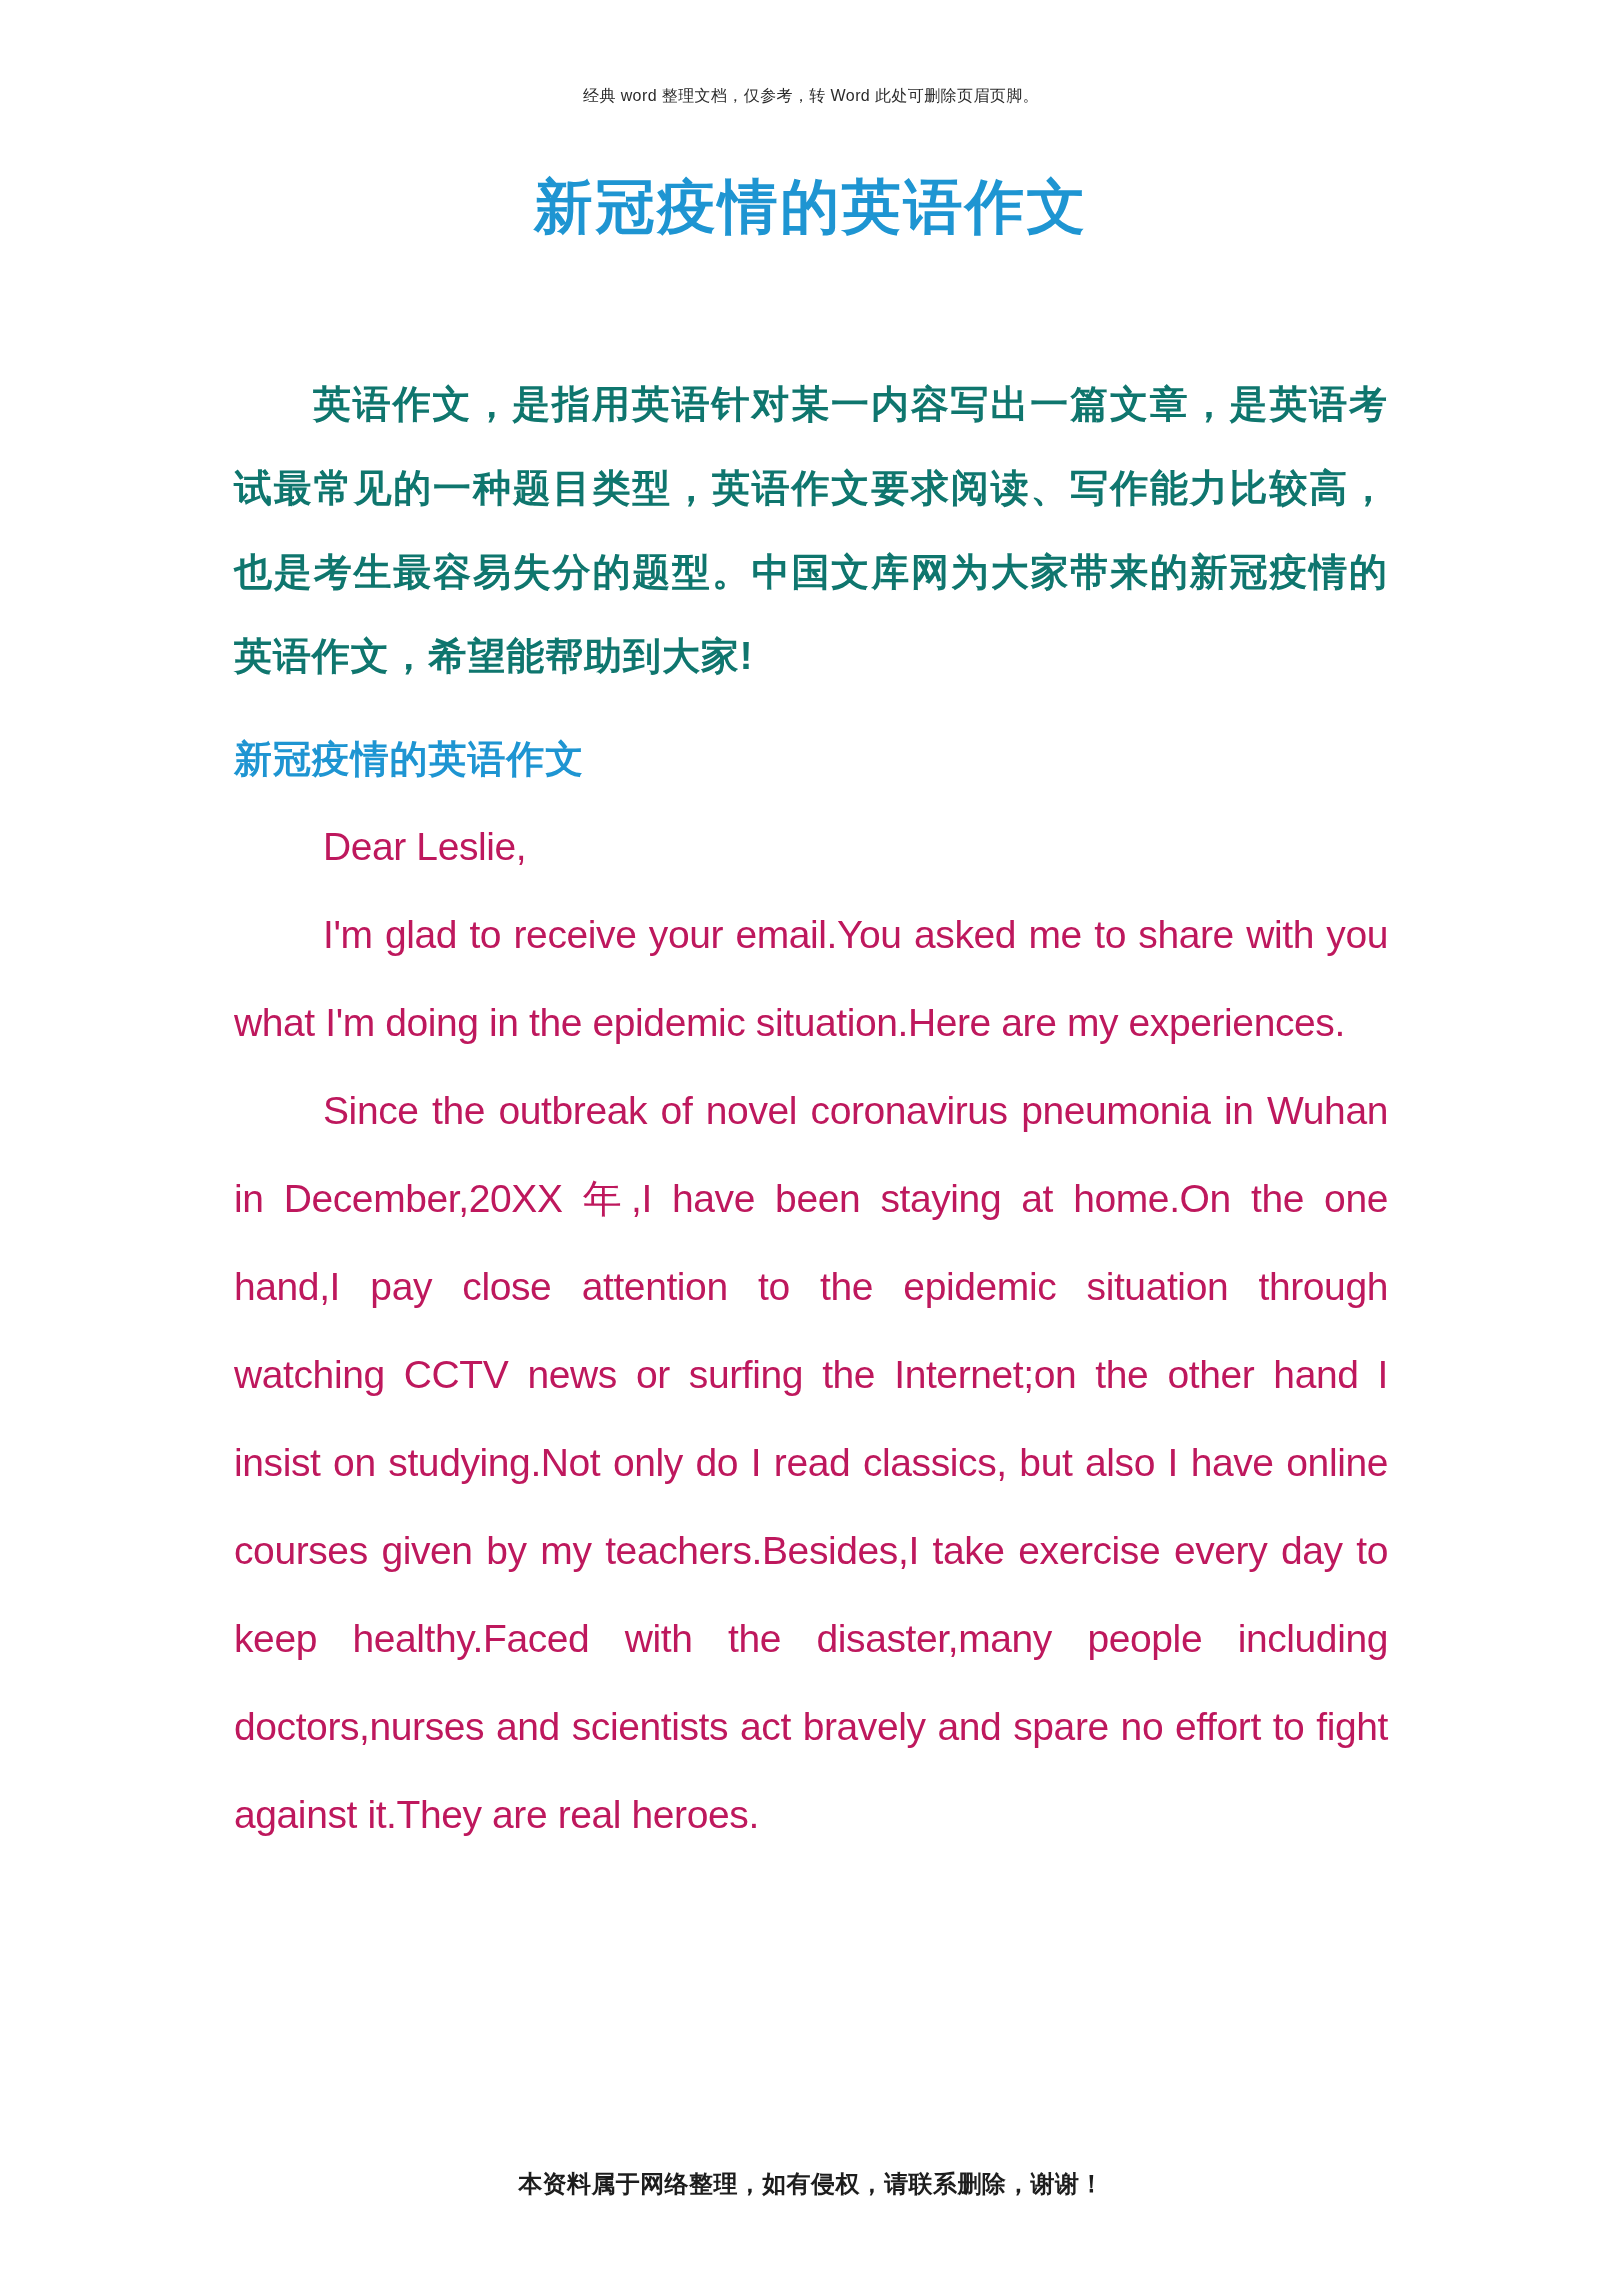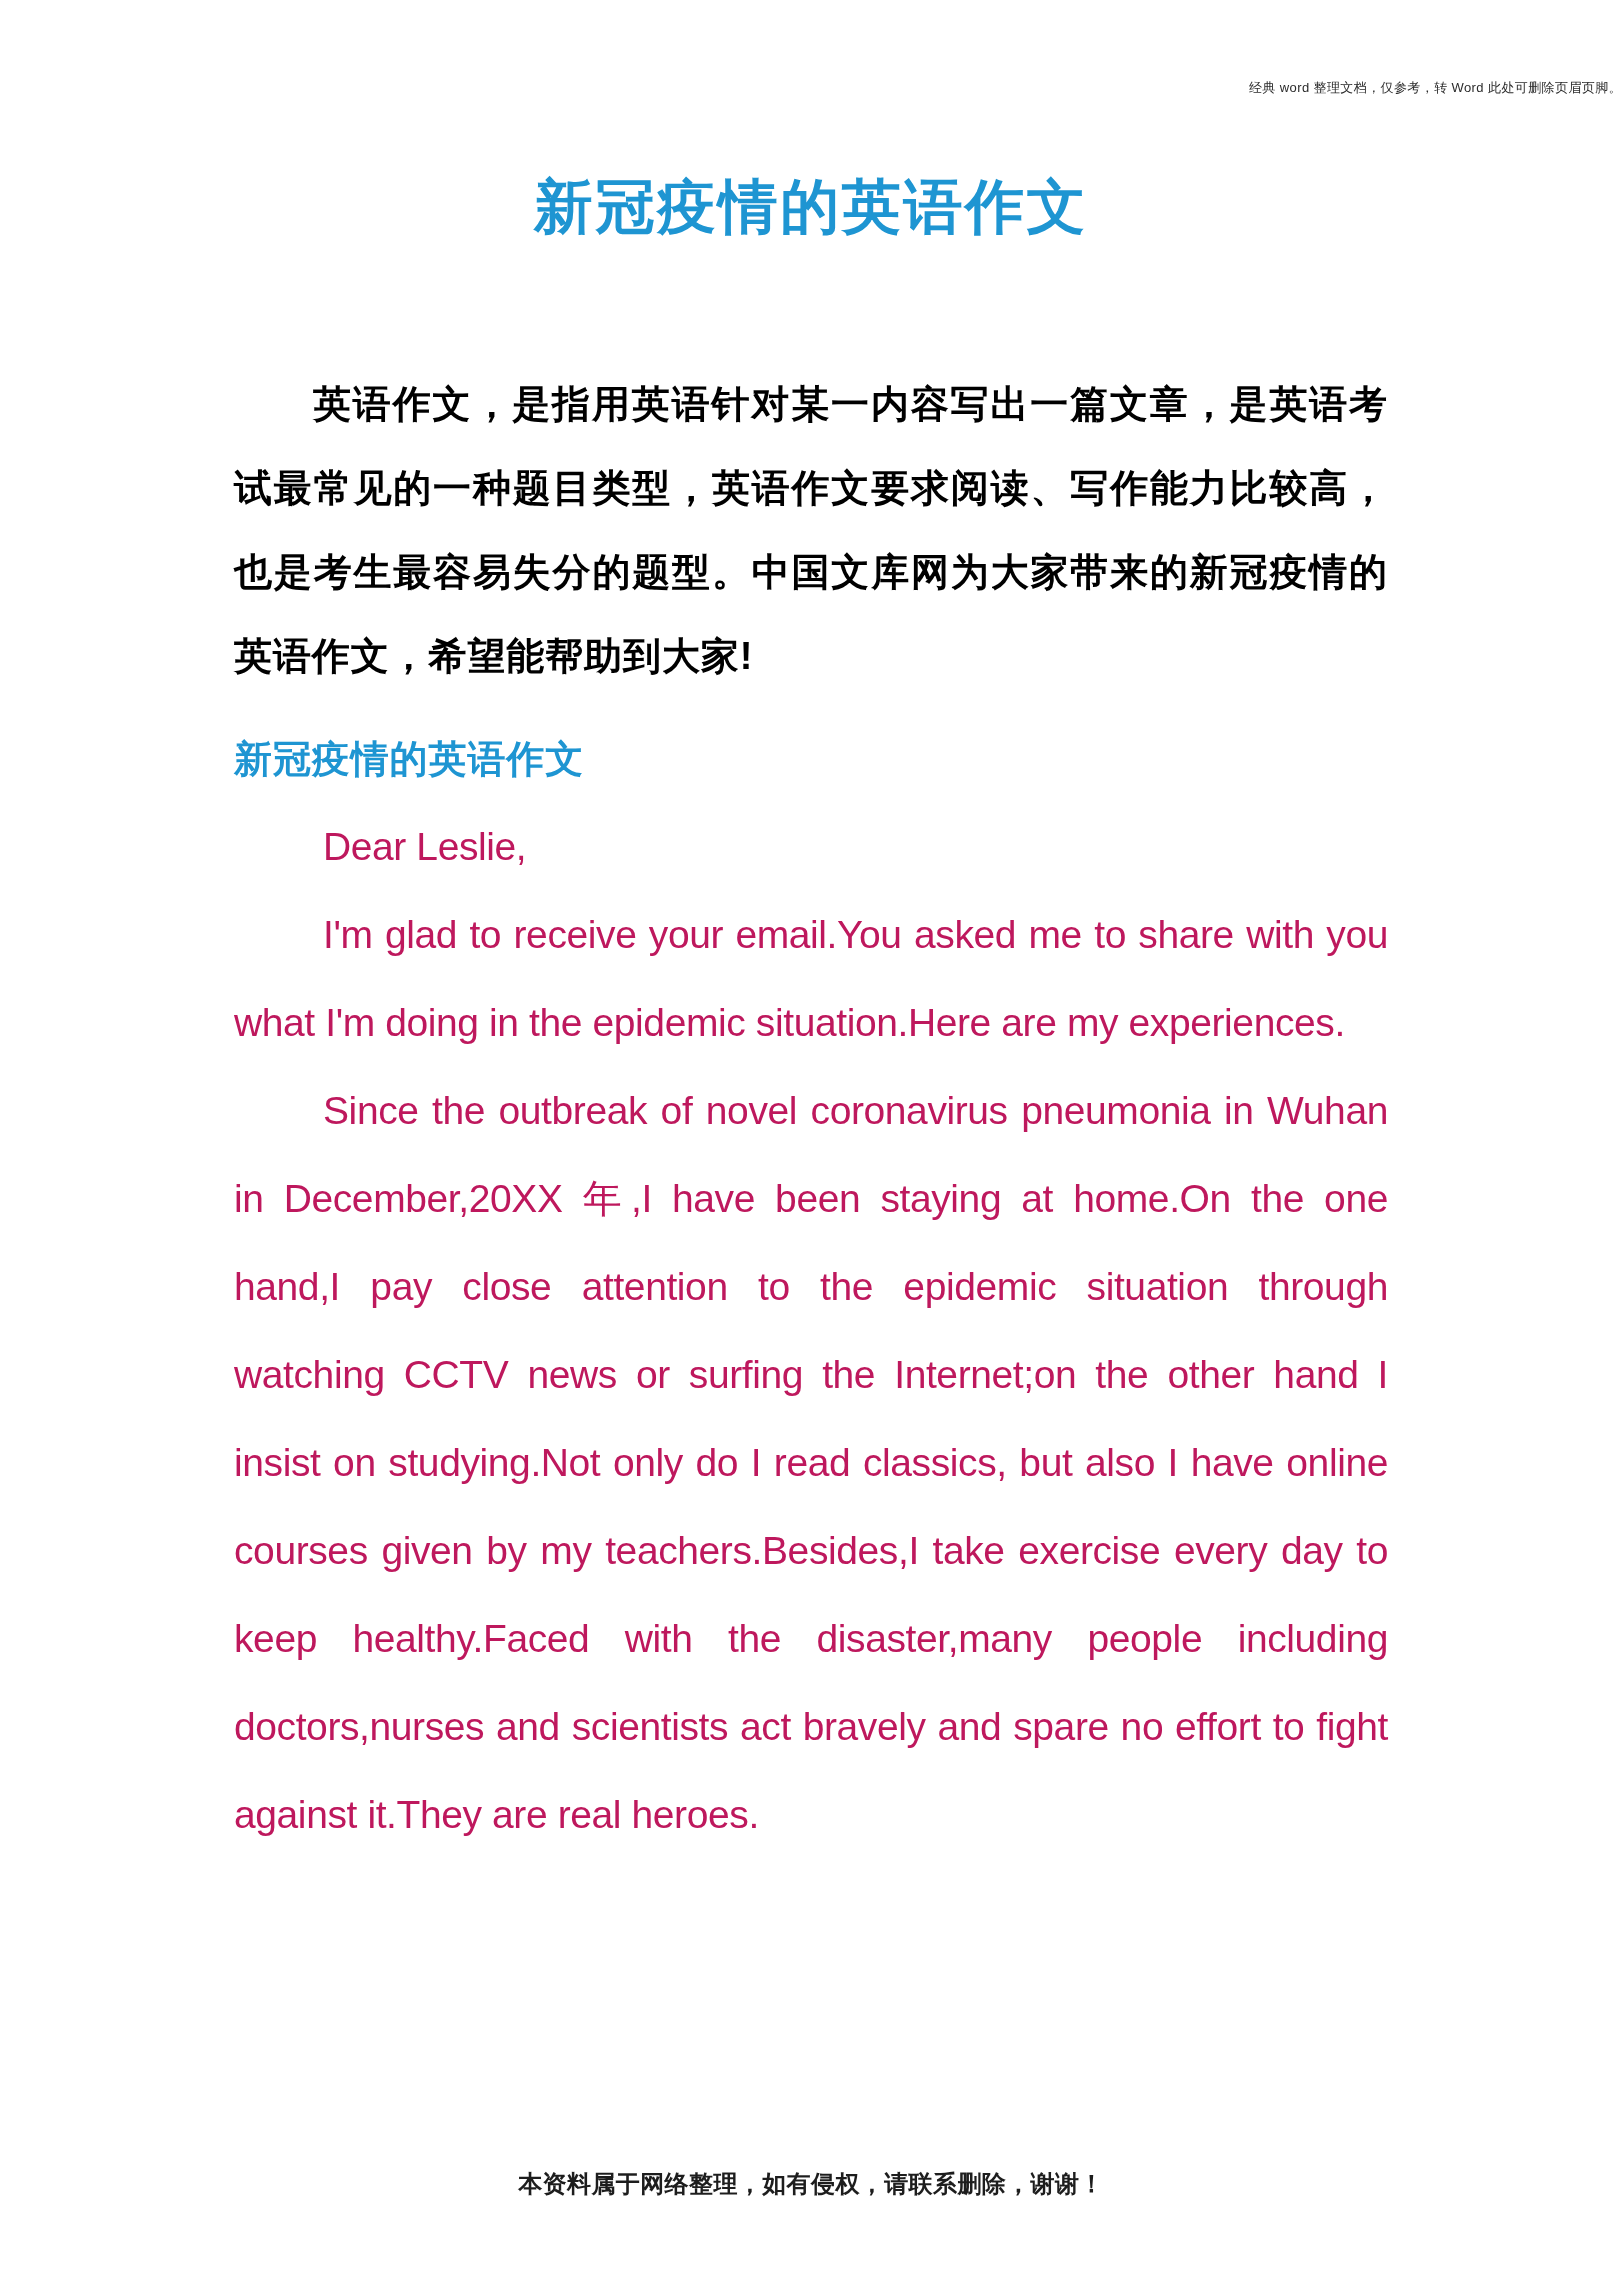--- a/index.html
+++ b/index.html
@@ -10,25 +10,25 @@
   .page {
     position: relative;
     width: 1622px;
     height: 2295px;
     background: #ffffff;
     overflow: hidden;
     font-family: "Liberation Sans", "DejaVu Sans", sans-serif;
   }
   .doc-header {
     position: absolute;
-    top: 76px;
+    top: 84px;
     left: 0;
     width: 100%;
-    text-align: right;
-    font-size: 13px;
+    text-align: center;
+    font-size: 16px;
     line-height: 23px;
     color: #2b2b2b;
     letter-spacing: 0.4px;
   }
   .content {
     position: relative;
     padding: 0 234px;
   }
   .doc-title {
     margin: 0;
@@ -37,21 +37,21 @@
     font-size: 59px;
     line-height: 79px;
     font-weight: bold;
     letter-spacing: 2.6px;
   }
   .intro-text {
     margin: 115px 0 0 0;
     font-size: 38px;
     line-height: 84px;
     font-weight: bold;
-    color: #000000;
+    color: #0f766e;
     text-align: justify;
     text-indent: 79px;
     letter-spacing: 0.9px;
   }
   .section-heading {
     margin: 35px 0 0 0;
     font-size: 38px;
     line-height: 52px;
     font-weight: bold;
     letter-spacing: 0.9px;

